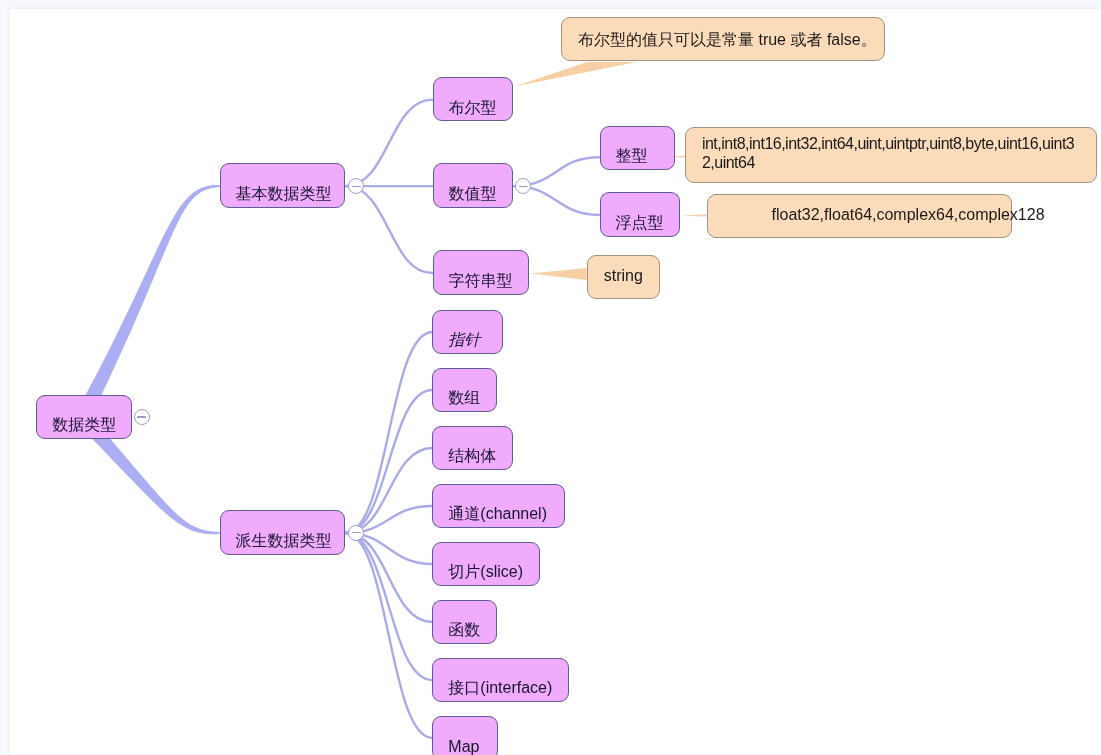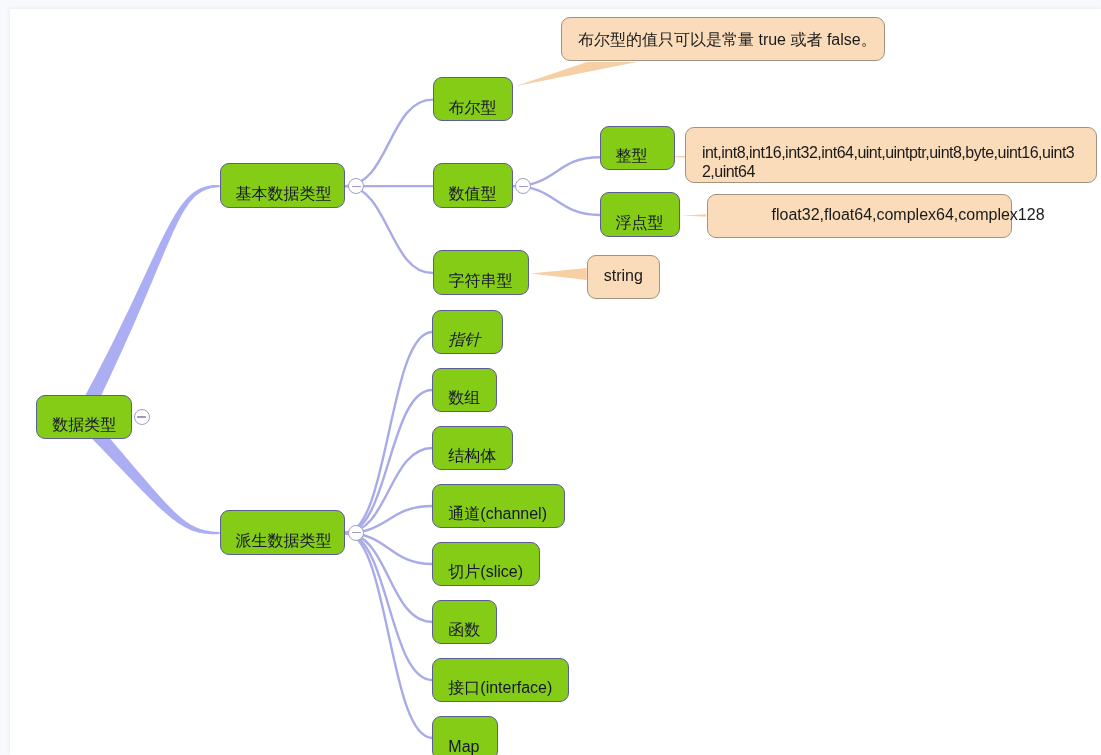--- a/index.html
+++ b/index.html
@@ -22,28 +22,28 @@
   .node{
     position:absolute;box-sizing:border-box;
     display:flex;align-items:center;
     font-size:16px;
     border-radius:9px;
     white-space:nowrap;
     cursor:default;
   }
   .node .lbl{display:block;width:100%;transform:translateZ(0);}
   .kind-topic{
-    background:#84cc16;border:1px solid #5c5c96;color:#16162e;
+    background:#f0abfc;border:1px solid #5c5c96;color:#16162e;
     padding:18px 15px 0 15px;
   }
   .kind-note{
     background:#fbdcba;border:1px solid #a2927f;color:#1a1a1a;
     padding:2px 16px 0 16px;
   }
-  .kind-note.multiline{align-items:flex-end;padding-top:7px;}
+  .kind-note.multiline{align-items:flex-start;padding-top:7px;}
   .toggle{
     position:absolute;box-sizing:border-box;
     width:16px;height:16px;border-radius:50%;
     background:#fdfdff;border:1px solid #a0a0c4;
   }
   .toggle i{
     position:absolute;left:2.5px;top:6.4px;width:9px;height:1.3px;
     background:#9a9ac2;border-radius:0.7px;display:block;
   }
 </style>

